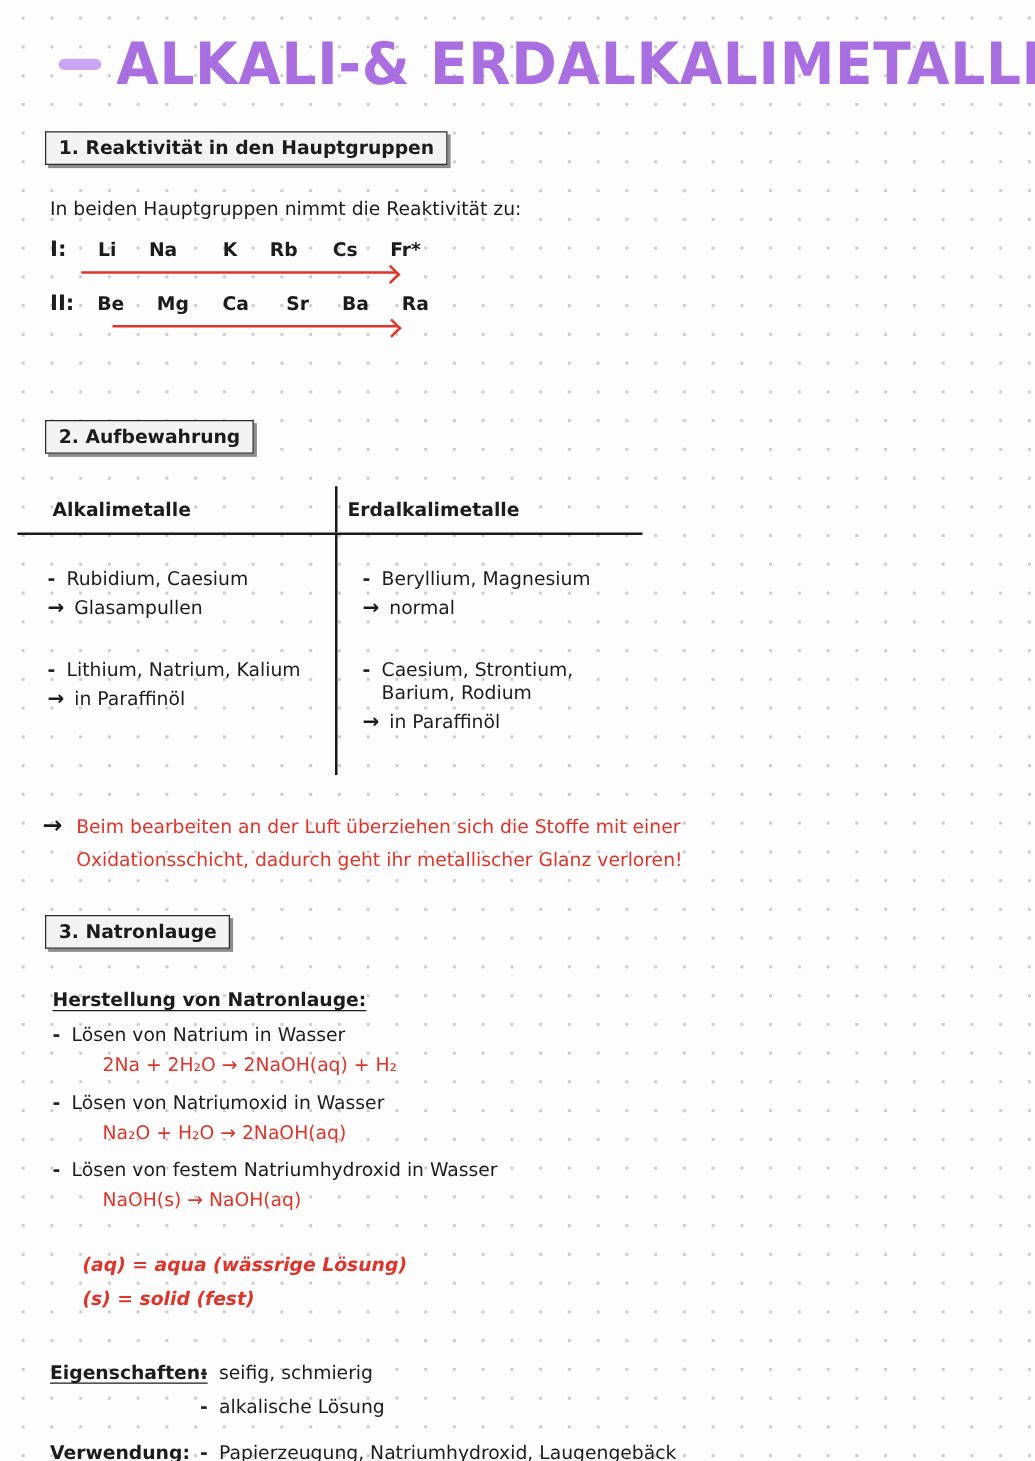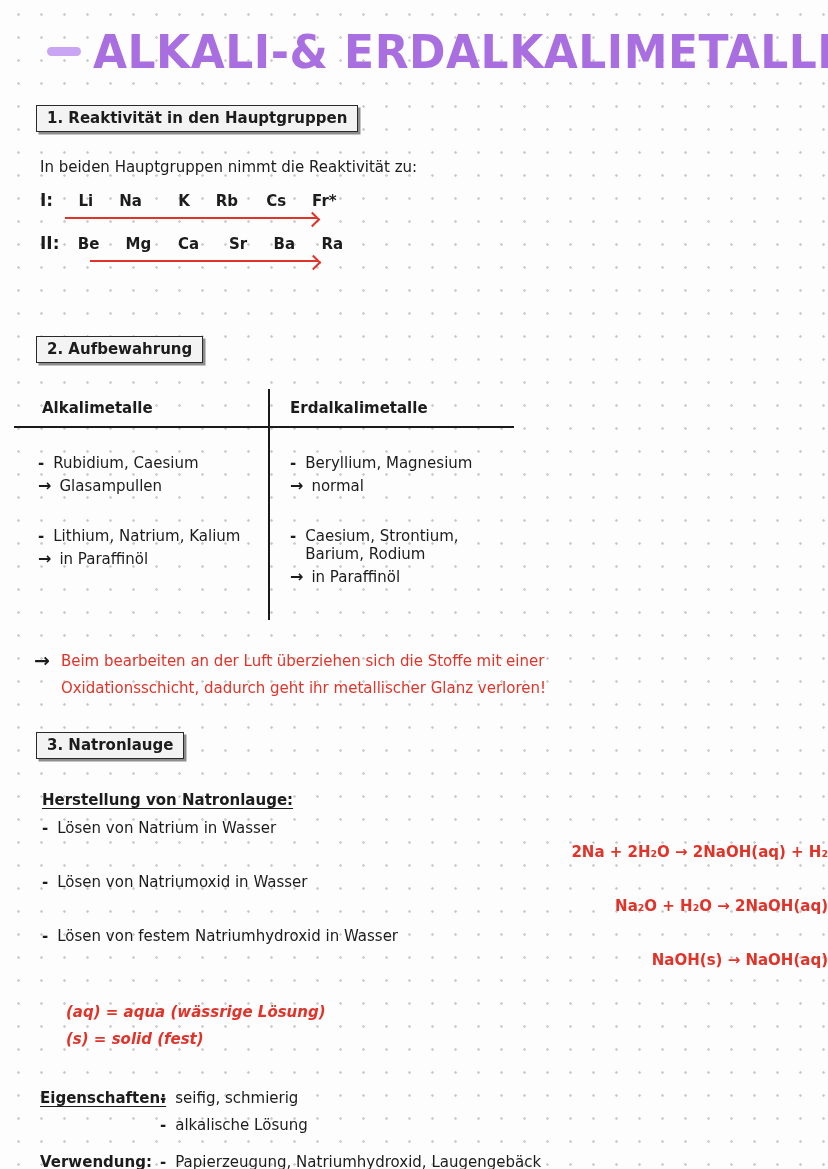--- a/index.html
+++ b/index.html
@@ -51,39 +51,39 @@
   }
   
   .table{margin:26px 0 0 14px;width:500px;font-size:15px;}
   .t-row{display:flex;}
   .t-head{border-bottom:2px solid #1a1a1a;justify-content:flex-end;}
   .t-cell{box-sizing:border-box;}
   .t-cell.left{width:256px;border-right:2px solid #1a1a1a;}
   .t-cell.right{width:244px;}
   .t-head .t-cell{padding:10px 0 9px;font-weight:600;}
   .t-head .left{padding-left:28px;}
-  .t-head .right{padding-left:20px;}
+  .t-head .right{padding-left:8px;}
   .t-body .t-cell{padding-top:26px;padding-bottom:30px;min-height:158px;}
   .t-body .left{padding-left:24px;}
   .t-body .right{padding-left:20px;}
   .entry + .entry{margin-top:32px;}
   .entry .line{display:flex;align-items:baseline;margin-bottom:4px;}
   .dash{margin-right:9px;font-weight:700;}
   .arr{margin-right:8px;font-size:16px;font-weight:600;}
   
   .warning{display:flex;gap:11px;margin:28px 36px 0 34px;font-size:15px;}
   .warn-arrow{font-size:19px;color:#1a1a1a;line-height:1.3;font-weight:700;}
   .warn-text{color:var(--red);font-weight:500;line-height:1.8;}
   
   .subheading{margin:32px 0 0 42px;font-size:15px;font-weight:600;
     text-decoration:underline;text-underline-offset:3px;display:inline-block;}
   .methods{margin:8px 0 0 42px;}
   .method{margin-top:10px;}
   .method .line{display:flex;align-items:baseline;font-size:15px;font-weight:500;}
-  .equation{color:var(--red);font-weight:700;margin:6px 0 12px 40px;font-size:15px;text-align:right;}
+  .equation{color:var(--red);font-weight:400;margin:6px 0 12px 40px;font-size:15px;}
   .legend{margin:30px 0 0 66px;color:var(--red);font-weight:600;font-size:15px;line-height:1.8;font-style:italic;}
   .prop-row{display:flex;margin:36px 0 0 40px;font-size:15px;}
   .prop-row.verwendung{margin-top:10px;}
   .prop-label{width:120px;font-weight:600;text-decoration:underline;text-underline-offset:3px;flex:none;}
   .prop-items .line{display:flex;align-items:baseline;margin-bottom:9px;font-weight:500;}
 </style>
 </head>
 <body>
 
 <div class="page">

